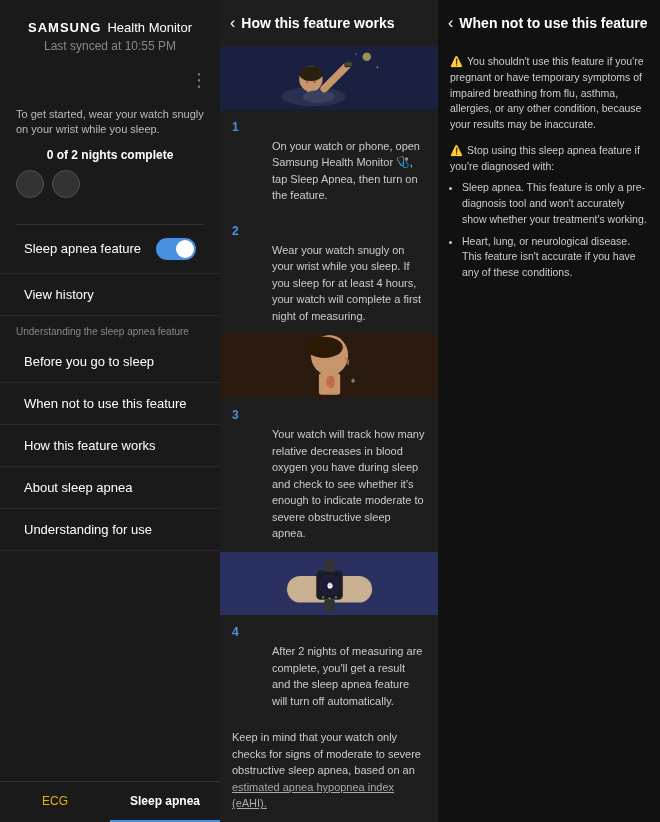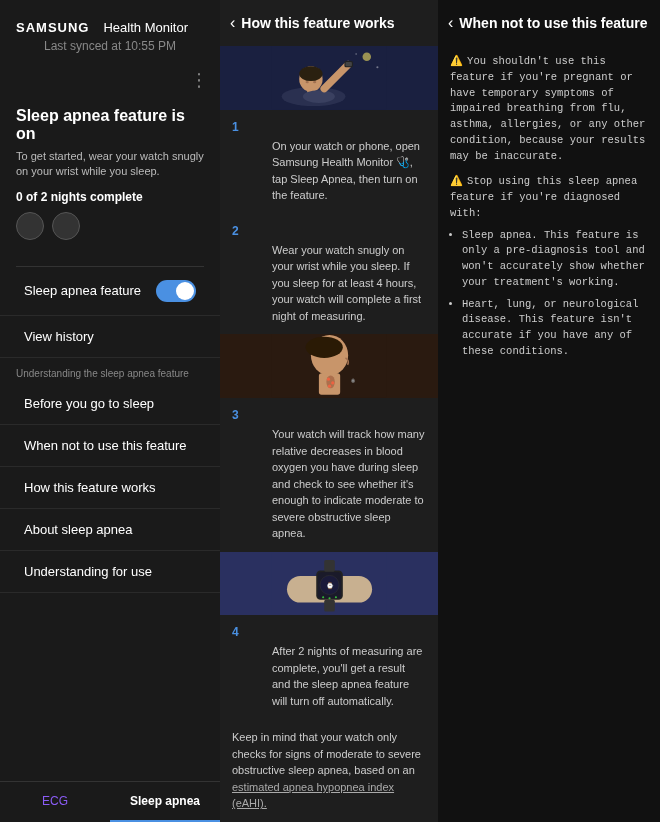--- a/index.html
+++ b/index.html
@@ -24,21 +24,22 @@
     }
 
     .header-section {
       padding: 20px 16px 12px;
       text-align: center;
     }
 
     .samsung-logo {
       display: flex;
       align-items: center;
-      gap: 14px;
+      justify-content: center;
+      gap: 6px;
       margin-bottom: 4px;
     }
 
     .samsung-text {
       font-size: 13px;
       font-weight: 700;
       letter-spacing: 1px;
       color: #fff;
     }
 
@@ -75,20 +76,21 @@
       color: #bbb;
       line-height: 1.4;
       margin-bottom: 10px;
     }
 
     .nights-progress {
       font-size: 12px;
       font-weight: 600;
       color: #fff;
       margin-bottom: 8px;
+      text-align: center;
     }
 
     .progress-circles {
       display: flex;
       gap: 8px;
       margin-bottom: 14px;
     }
 
     .circle-btn {
       width: 28px;
@@ -145,21 +147,21 @@
       margin-top: auto;
       display: flex;
       border-top: 1px solid #333;
     }
 
     .tab-item {
       flex: 1;
       text-align: center;
       padding: 12px 8px;
       font-size: 12px;
-      color: #8b5cf6;
+      color: #eab308;
       cursor: pointer;
     }
 
     .tab-item.active {
       color: #fff;
       border-bottom: 2px solid #4a90e2;
       font-weight: 600;
     }
 
     
@@ -251,21 +253,20 @@
       flex-shrink: 0;
       overflow-y: auto;
     }
 
     .right-panel .panel-header {
       background: #111;
     }
 
     .right-content {
       padding: 8px 12px;
-      font-family: Liberation Mono, monospace;
     }
 
     .warning-block {
       margin-bottom: 10px;
     }
 
     .warning-text {
       font-size: 10.5px;
       color: #ccc;
       line-height: 1.5;
@@ -323,21 +324,20 @@
     <div class="samsung-logo">
       <span class="samsung-text">SAMSUNG</span>
       <span class="health-monitor-text">Health Monitor</span>
     </div>
     <div class="last-synced">Last synced at 10:55 PM</div>
   </div>
 
   <div class="menu-dots">⋮</div>
 
   <div class="main-info">
-    <div class="feature-title">Sleep apnea feature is on</div>
     <div class="feature-desc">To get started, wear your watch snugly on your wrist while you sleep.</div>
     <div class="nights-progress">0 of 2 nights complete</div>
     <div class="progress-circles">
       <div class="circle-btn"></div>
       <div class="circle-btn"></div>
     </div>
   </div>
 
   <div class="menu-divider"></div>
 

